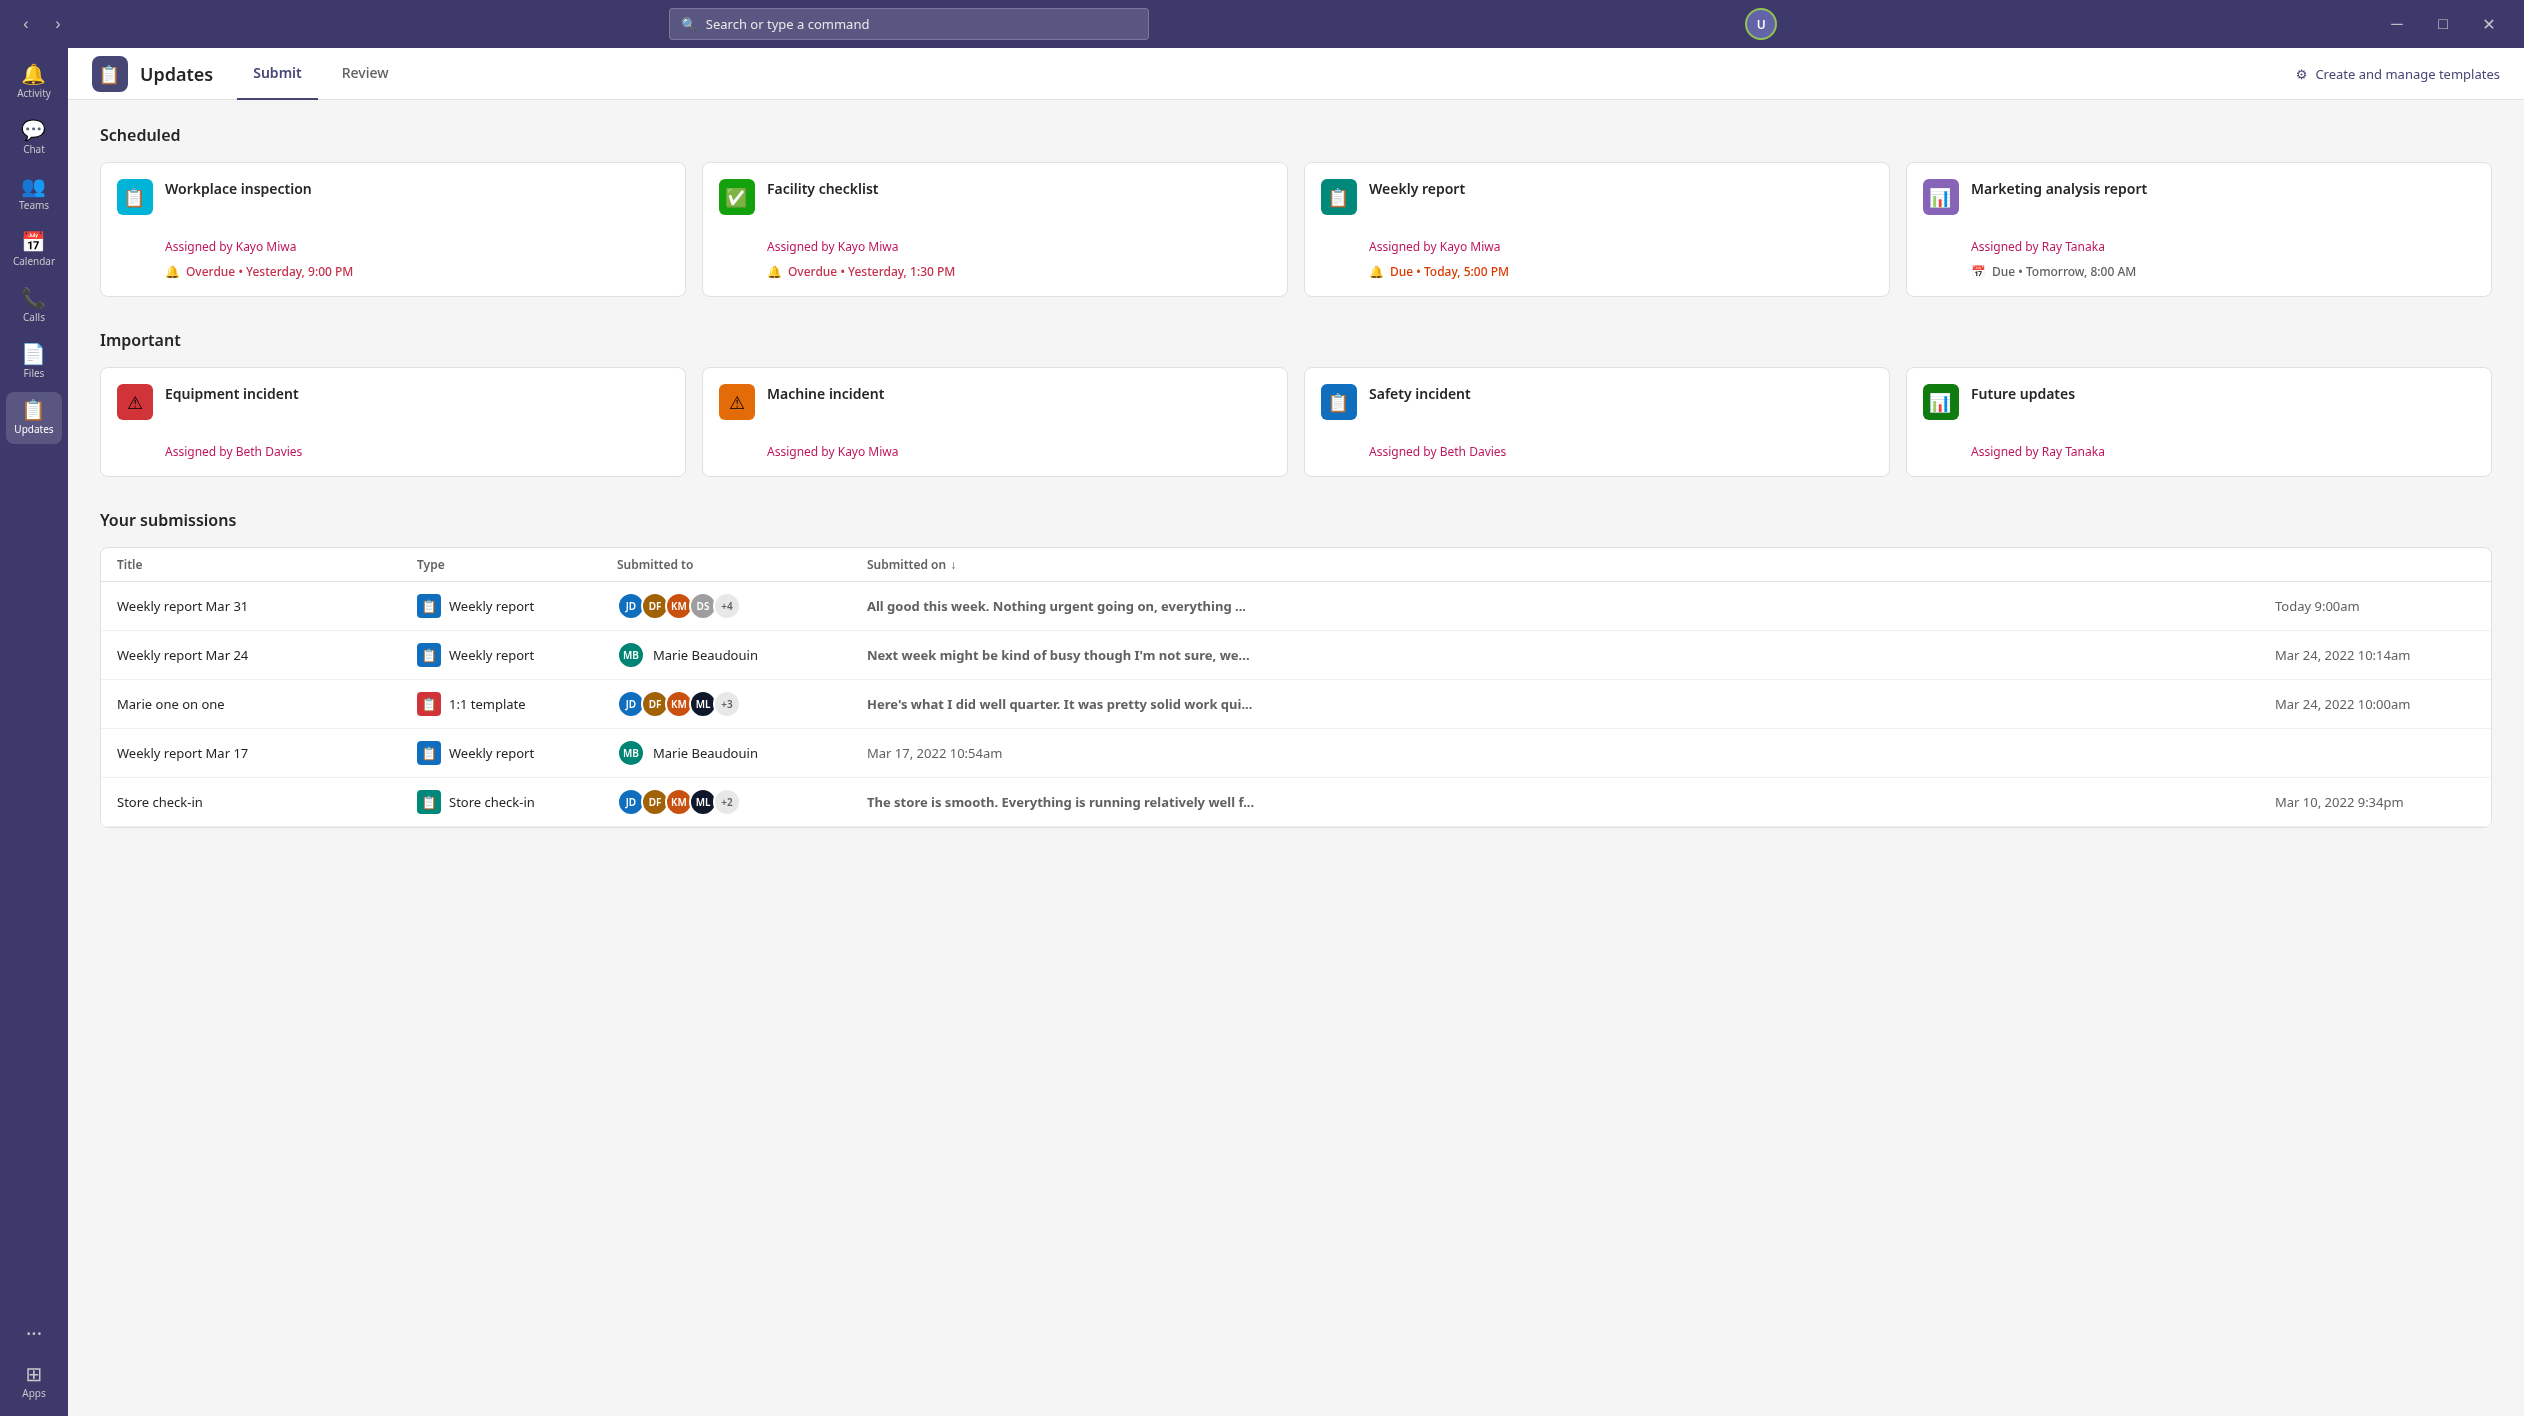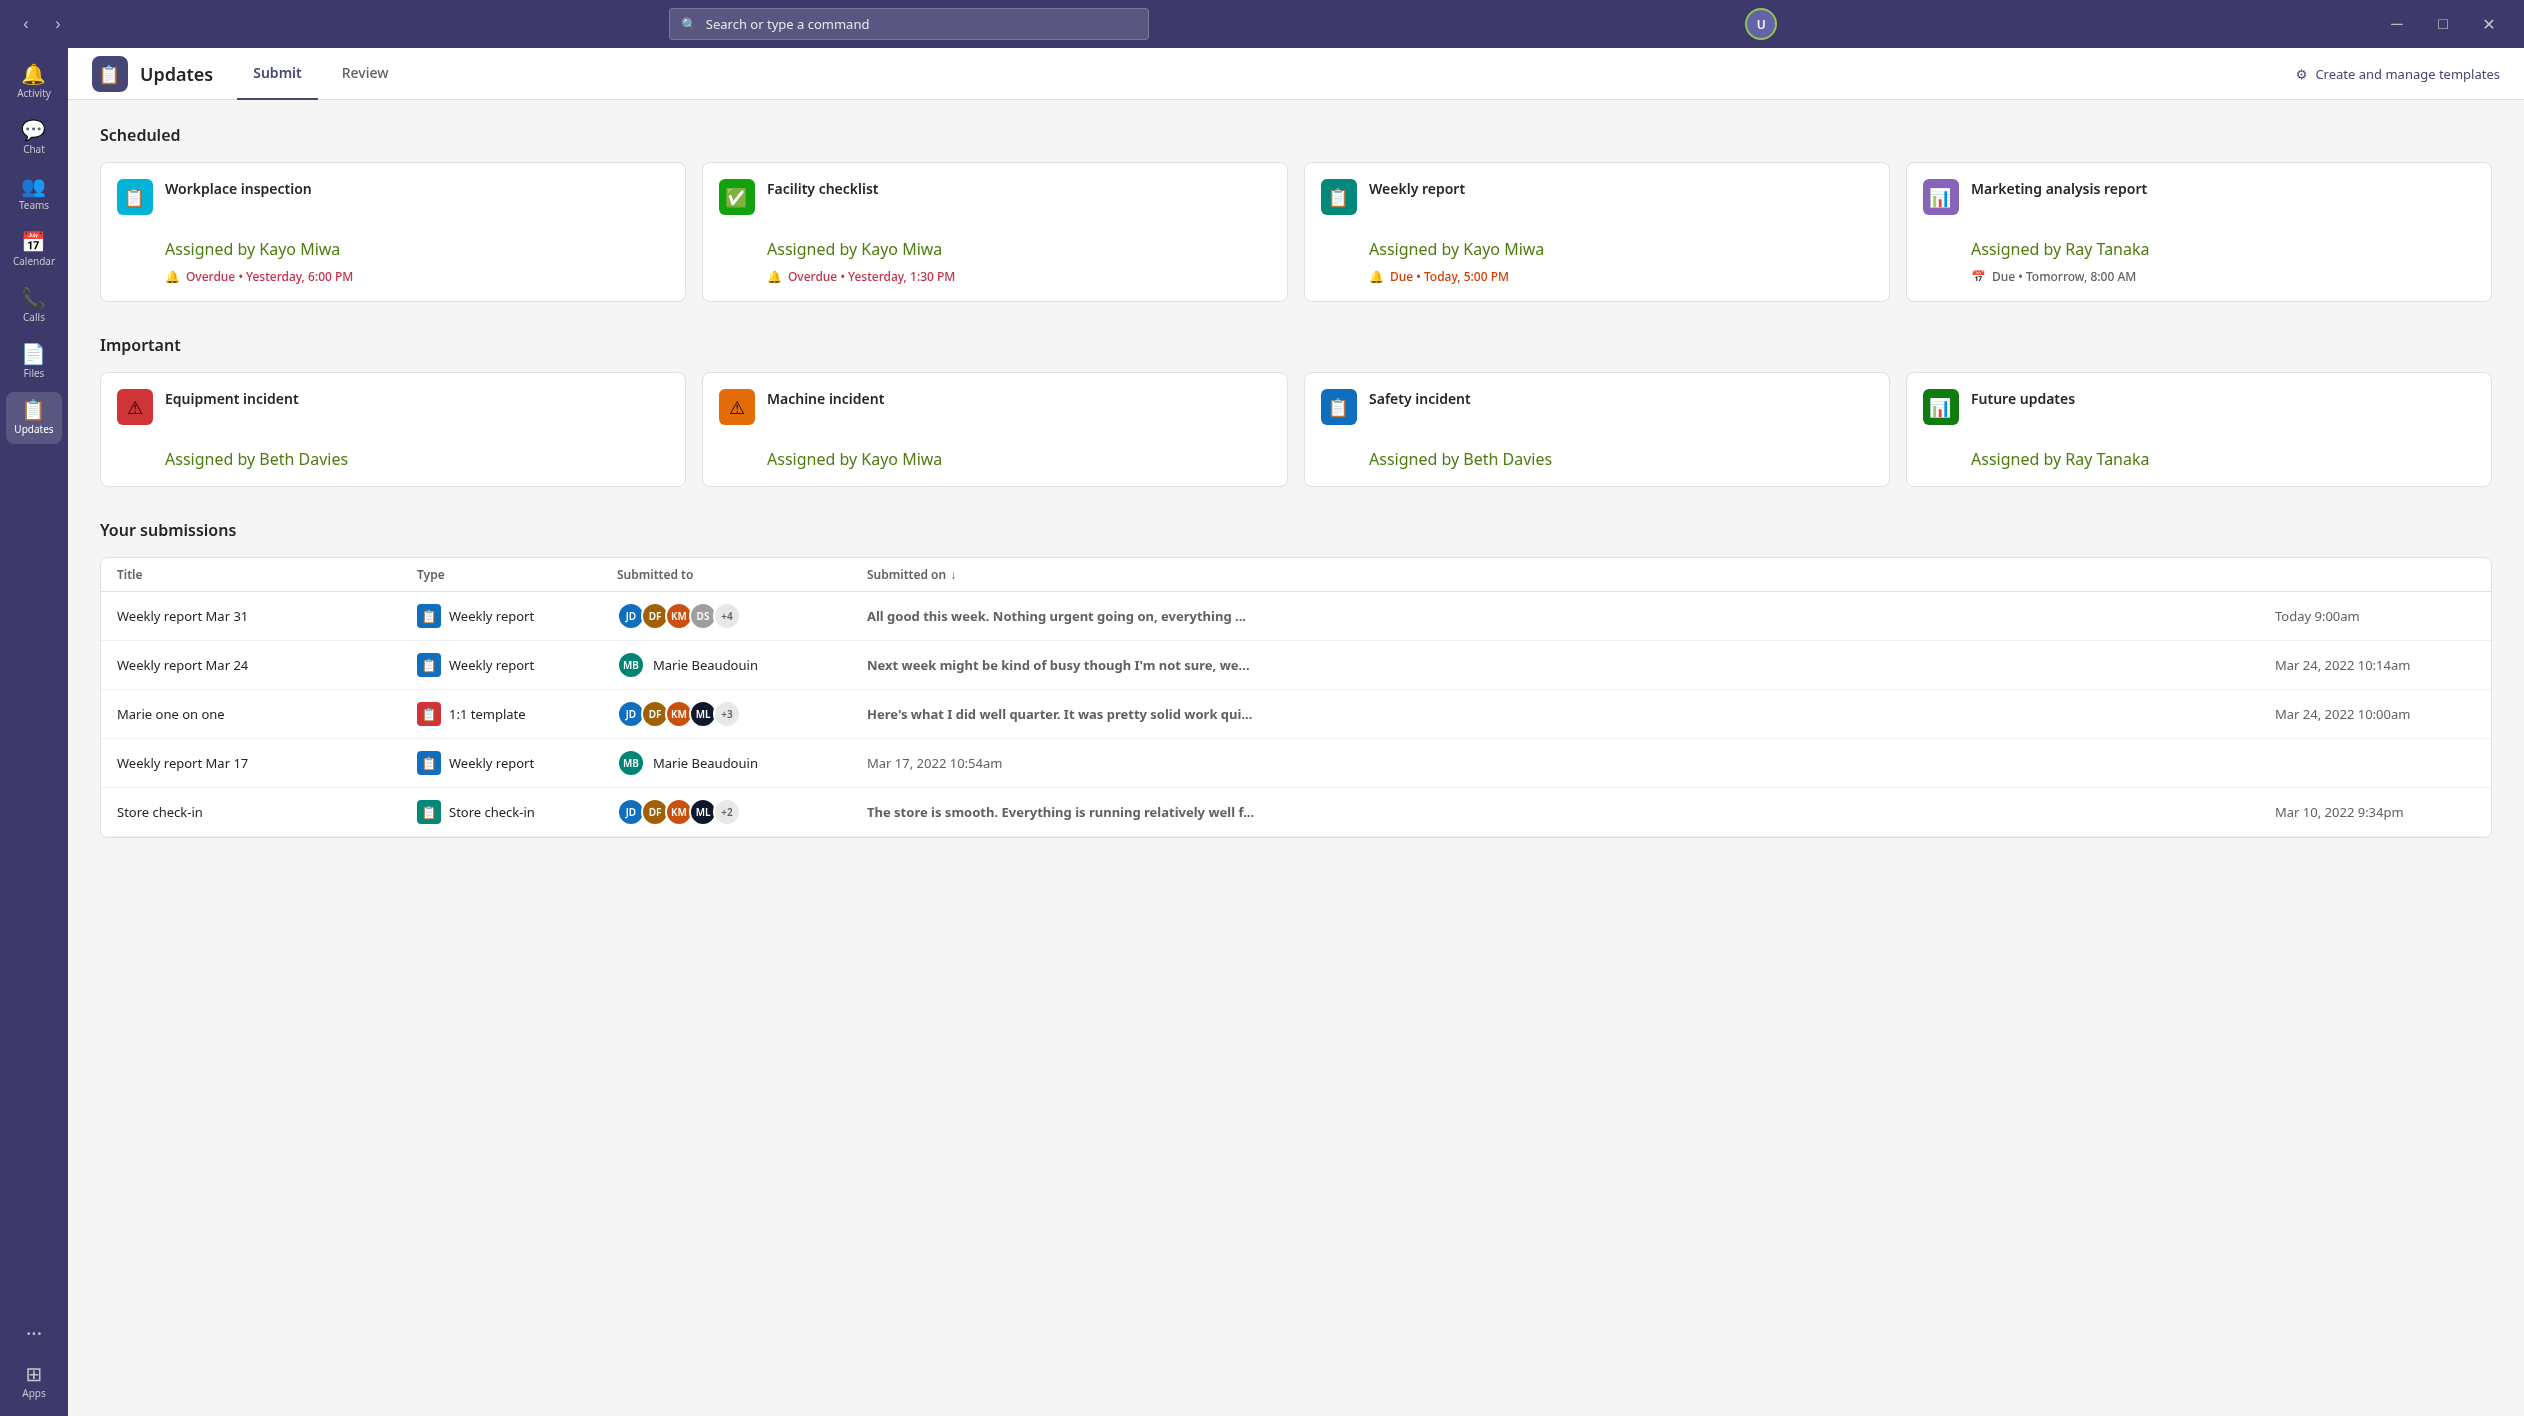--- a/index.html
+++ b/index.html
@@ -105,21 +105,21 @@
       display: flex; flex-direction: column; gap: 8px;
     }
     .card-header { display: flex; align-items: flex-start; gap: 12px; }
     .card-icon {
       width: 36px; height: 36px; border-radius: 6px;
       display: flex; align-items: center; justify-content: center;
       font-size: 18px; flex-shrink: 0;
     }
     .card-info { flex: 1; }
     .card-title { font-size: 14px; font-weight: 600; color: #252525; margin-bottom: 2px; }
-    .card-subtitle { font-size: 16px; color: #4d7c0f; margin-top: 40px; }
+    .card-subtitle { font-size: 12px; color: #be185d; margin-top: 40px; }
     .card-status { display: flex; align-items: center; gap: 6px; font-size: 12px; font-weight: 500; padding-left: 48px; }
     .status-overdue { color: #c4314b; }
     .status-due { color: #d83b01; }
     .status-tomorrow { color: #616161; }
 
     
     .icon-teal { background: #00b4d8; }
     .icon-green { background: #13a10e; }
     .icon-teal2 { background: #00897b; }
     .icon-purple { background: #8764b8; }
@@ -264,21 +264,21 @@
         <div class="card">
           <div class="card-header">
             <div class="card-icon icon-teal">📋</div>
             <div class="card-info">
               <div class="card-title">Workplace inspection</div>
               <div class="card-subtitle">Assigned by Kayo Miwa</div>
             </div>
           </div>
           <div class="card-status status-overdue">
             <span>🔔</span>
-            <span>Overdue • Yesterday, 6:00 PM</span>
+            <span>Overdue • Yesterday, 9:00 PM</span>
           </div>
         </div>
 
         <div class="card">
           <div class="card-header">
             <div class="card-icon icon-green">✅</div>
             <div class="card-info">
               <div class="card-title">Facility checklist</div>
               <div class="card-subtitle">Assigned by Kayo Miwa</div>
             </div>

